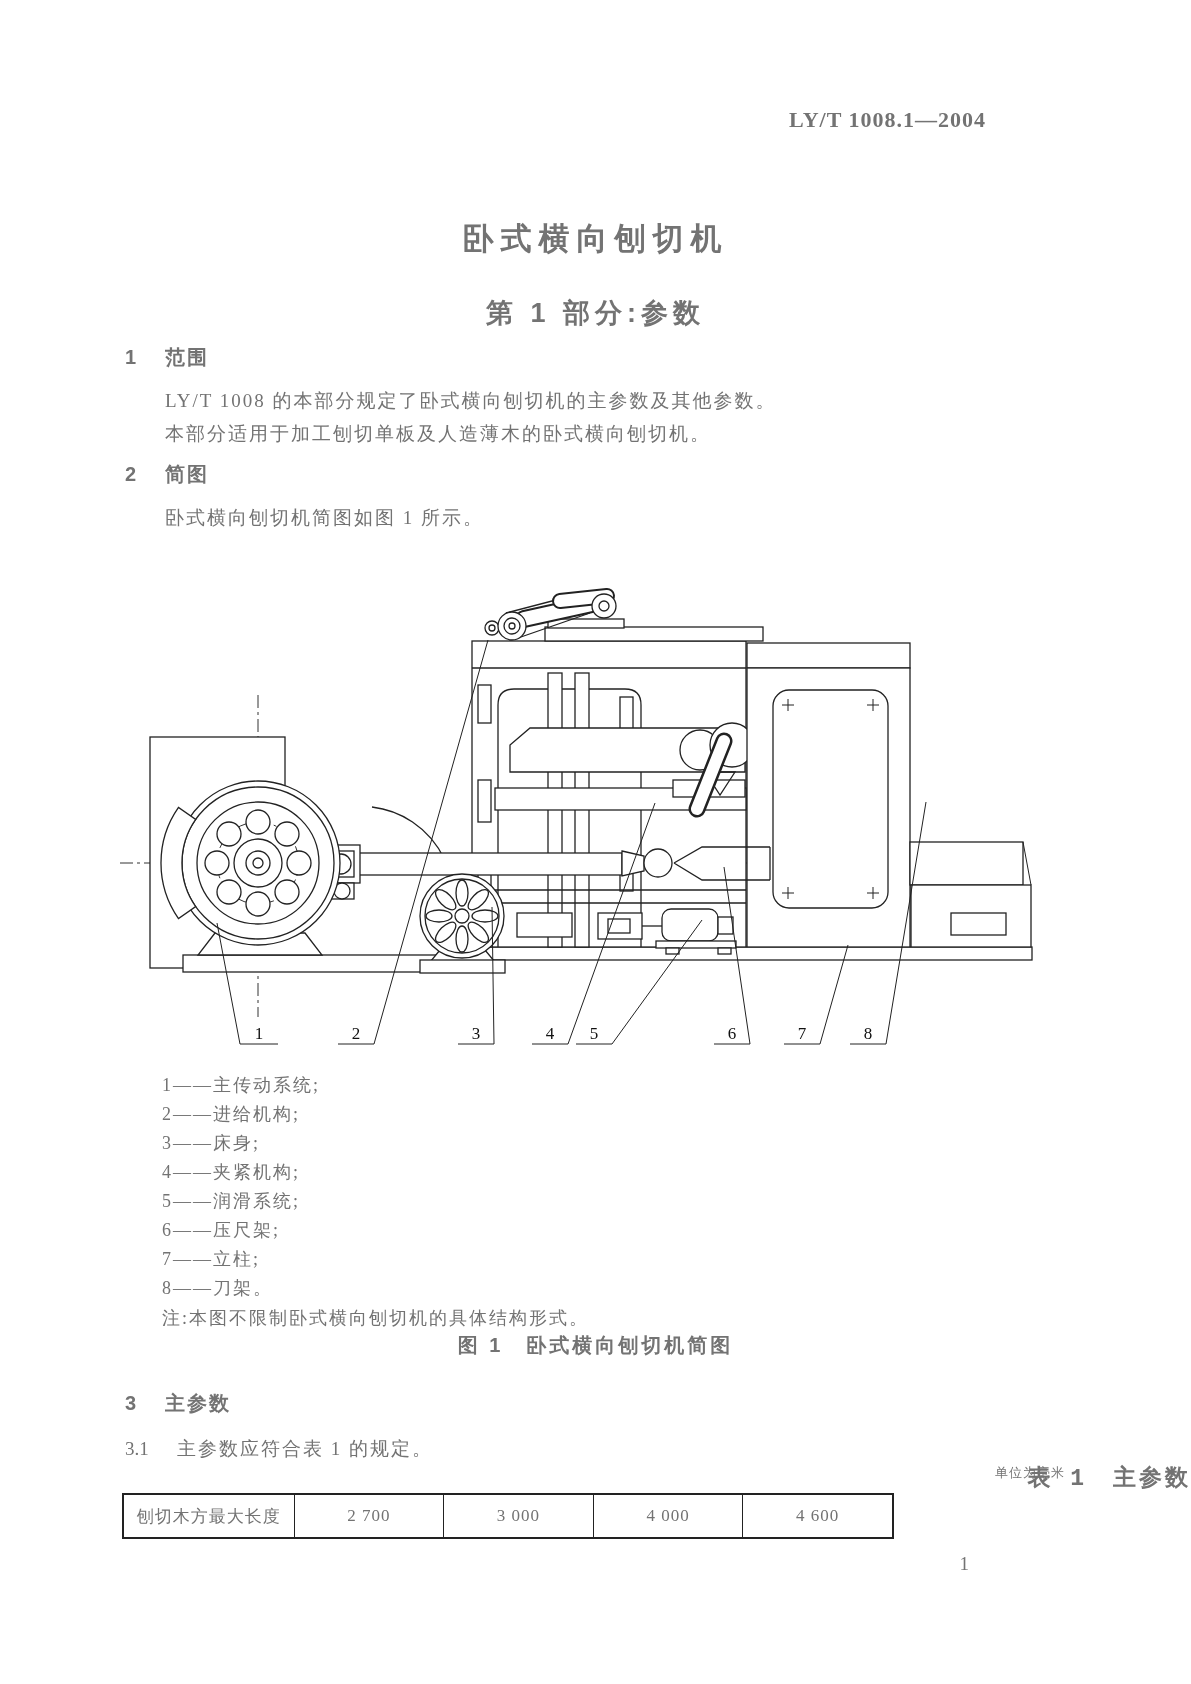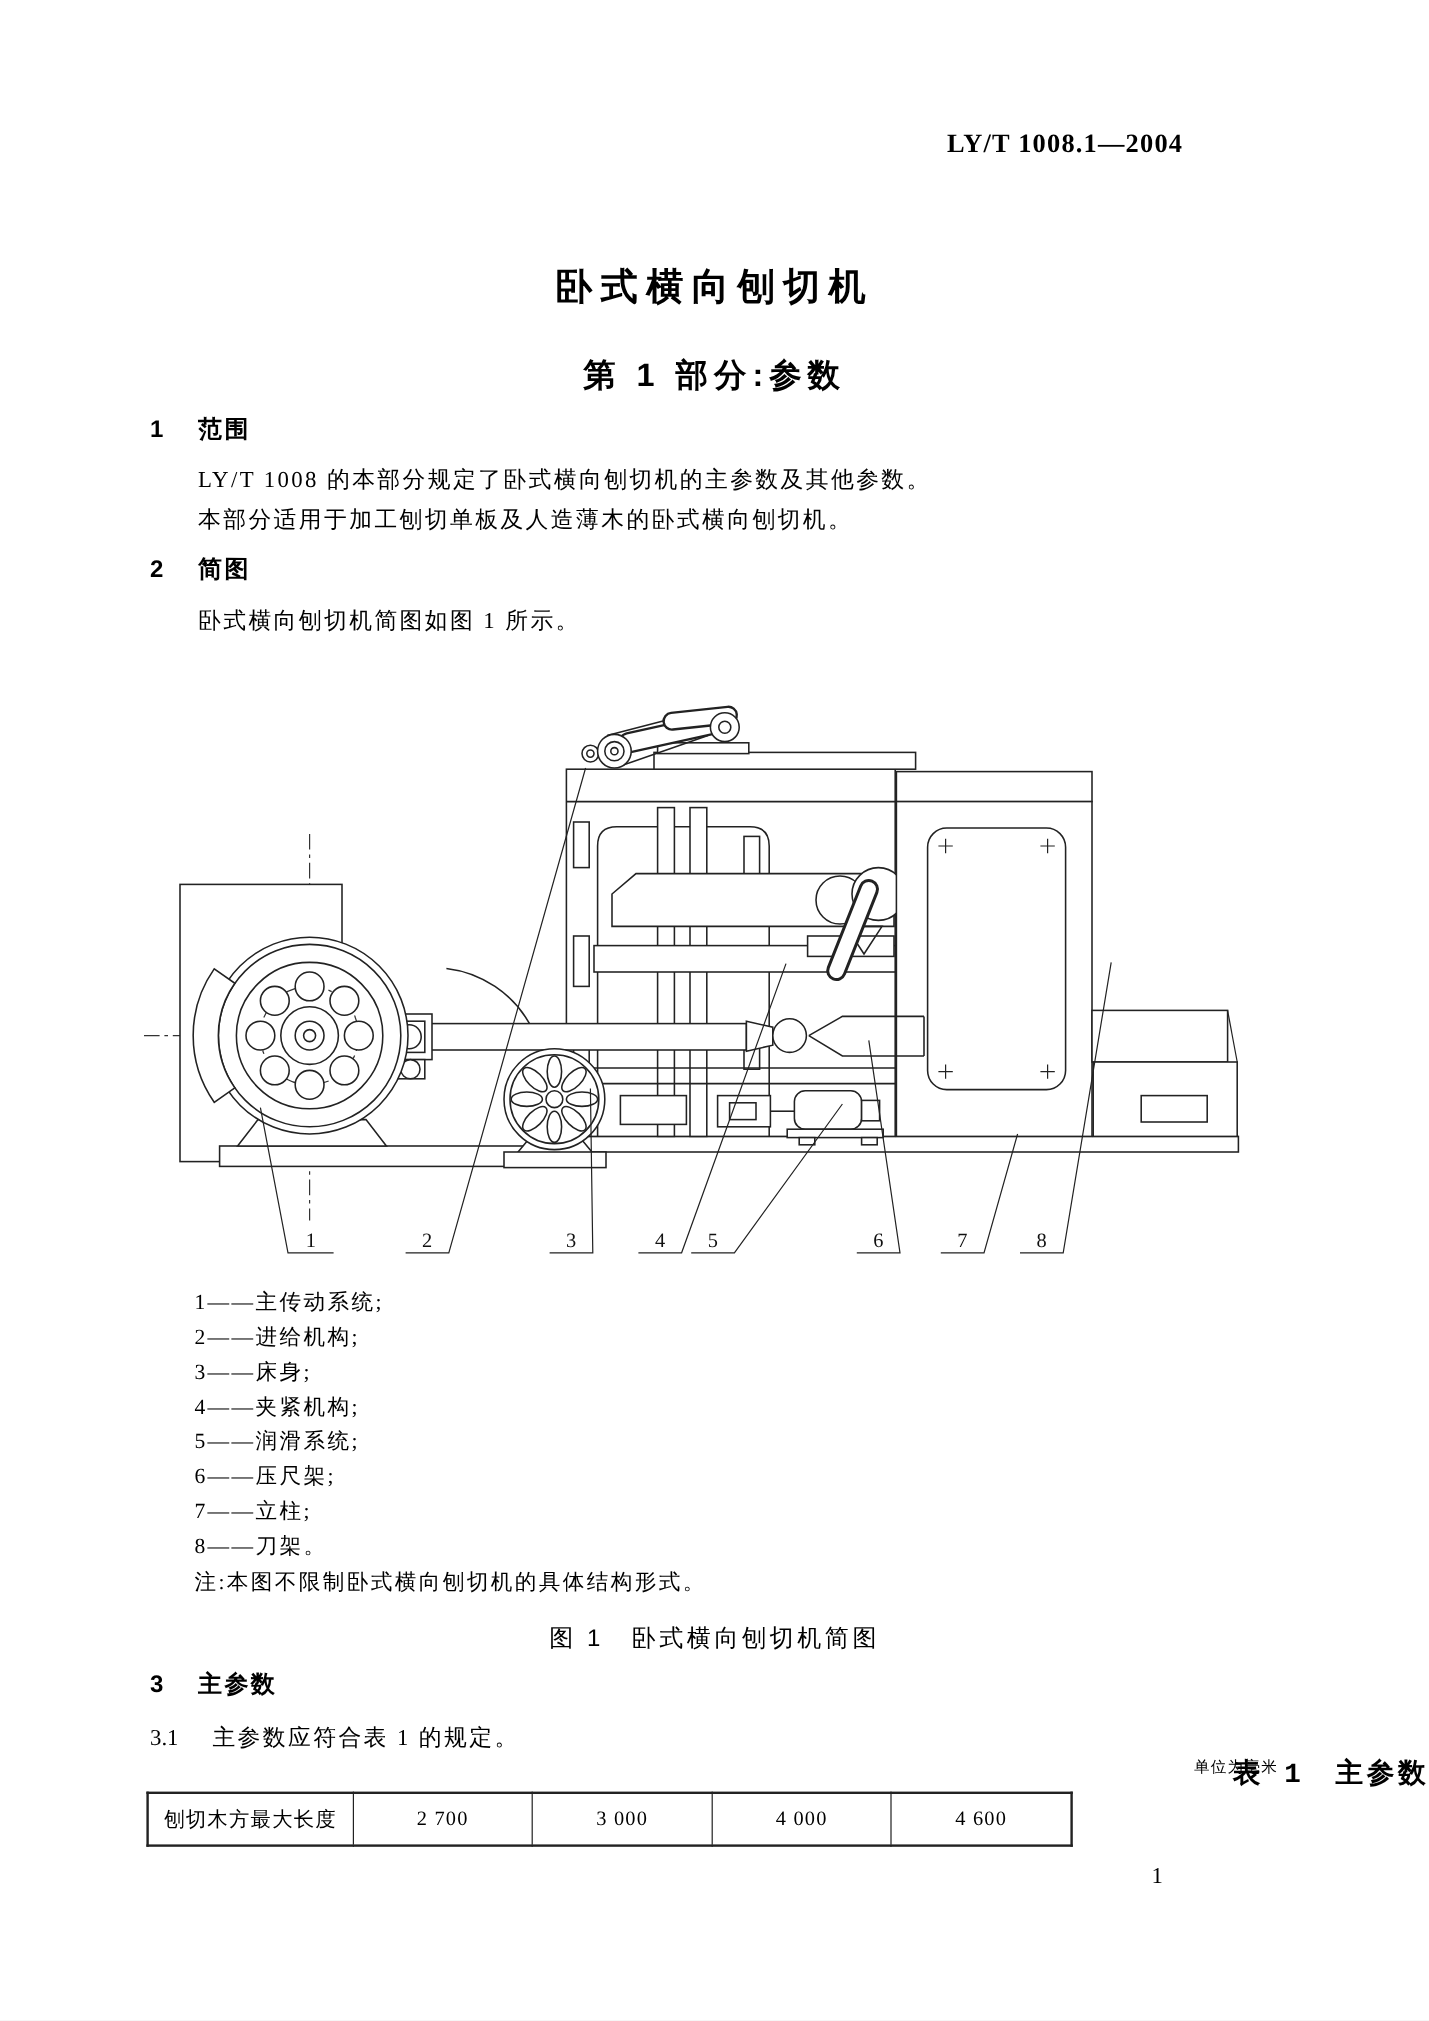--- a/index.html
+++ b/index.html
@@ -1,33 +1,33 @@
 <!DOCTYPE html>
 <html><head>
 <meta charset="utf-8">
 <style>
   html,body{margin:0;padding:0;background:#e8e8e8;}
   .page{position:relative;width:1191px;height:1684px;background:#ffffff;margin:0 auto;
-        font-family:"Liberation Serif","DejaVu Serif",serif;color:#000000;overflow:hidden;}
+        font-family:"Liberation Serif","DejaVu Serif",serif;color:#737373;overflow:hidden;}
   .abs{position:absolute;}
   .doc-header{top:107px;right:205px;font-size:22px;font-weight:bold;letter-spacing:1px;
               font-family:"Liberation Serif",serif;}
   .title1{top:218px;left:0;right:0;text-align:center;font-size:31px;font-weight:bold;
           letter-spacing:7px;font-family:"Liberation Sans","DejaVu Sans",sans-serif;}
   .title2{top:266px;left:0;right:0;text-align:center;font-size:27px;font-weight:bold;
           letter-spacing:5px;font-family:"Liberation Sans","DejaVu Sans",sans-serif;margin-top:29px;}
   .sec-h{font-size:20px;font-weight:bold;letter-spacing:2px;
          font-family:"Liberation Sans","DejaVu Sans",sans-serif;}
   .sec-h .num{display:inline-block;min-width:40px;letter-spacing:0;}
   .para{font-size:19px;letter-spacing:2px;line-height:1.35;}
   .legend{top:1071px;left:162px;font-size:18px;letter-spacing:2px;}
   .legend .lg-line{height:29px;line-height:29px;}
   .note{top:1306px;left:162px;font-size:18px;letter-spacing:2px;}
-  .caption{top:1332px;left:0;right:0;text-align:center;font-size:20px;font-weight:normal;
-           letter-spacing:3px;font-family:"Liberation Sans","DejaVu Sans",sans-serif;margin-top:20px;}
+  .caption{top:1332px;left:0;right:0;text-align:center;font-size:20px;font-weight:bold;
+           letter-spacing:3px;font-family:"Liberation Sans","DejaVu Sans",sans-serif;}
   .tbl-title{top:1462px;left:0;right:0;text-align:right;font-size:23px;font-weight:bold;
              letter-spacing:3px;font-family:Liberation Mono, monospace;}
   .unit-note{top:1464px;right:126px;font-size:13px;letter-spacing:1px;}
   table.params{position:absolute;top:1493px;left:122px;width:772px;border-collapse:collapse;}
   table.params td{border:1px solid #222;height:42px;text-align:center;vertical-align:middle;
                   font-size:17px;letter-spacing:1px;padding:0;}
   table.params{border:2px solid #222;}
   td.c0{width:213px;}
   td.cv{width:183px;}
   .pagenum{top:1553px;right:222px;font-size:19px;}

